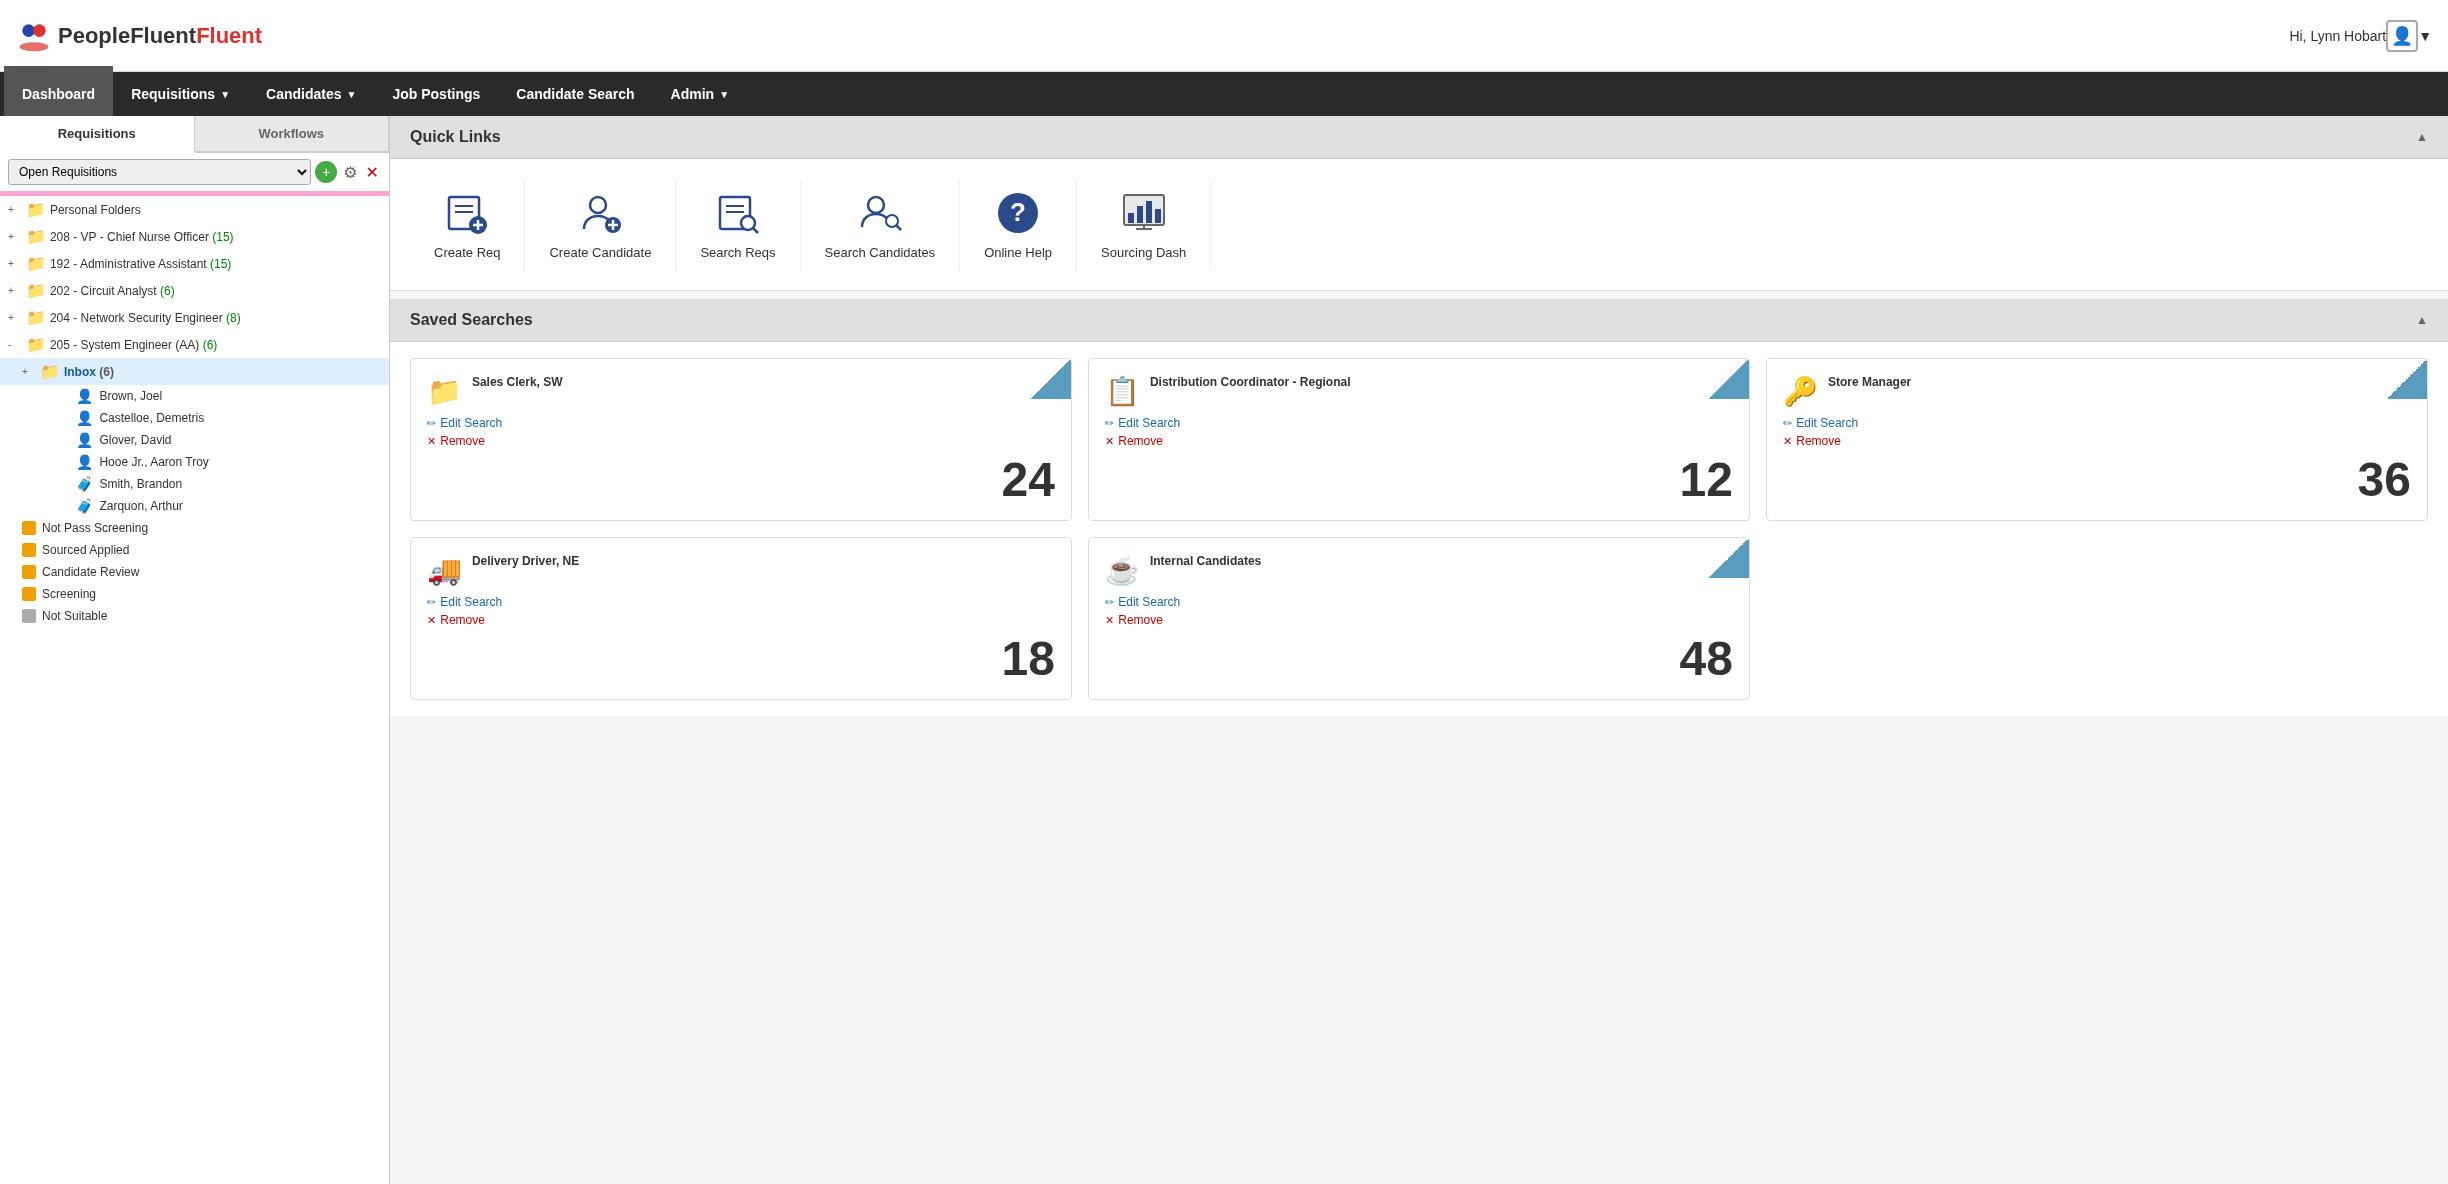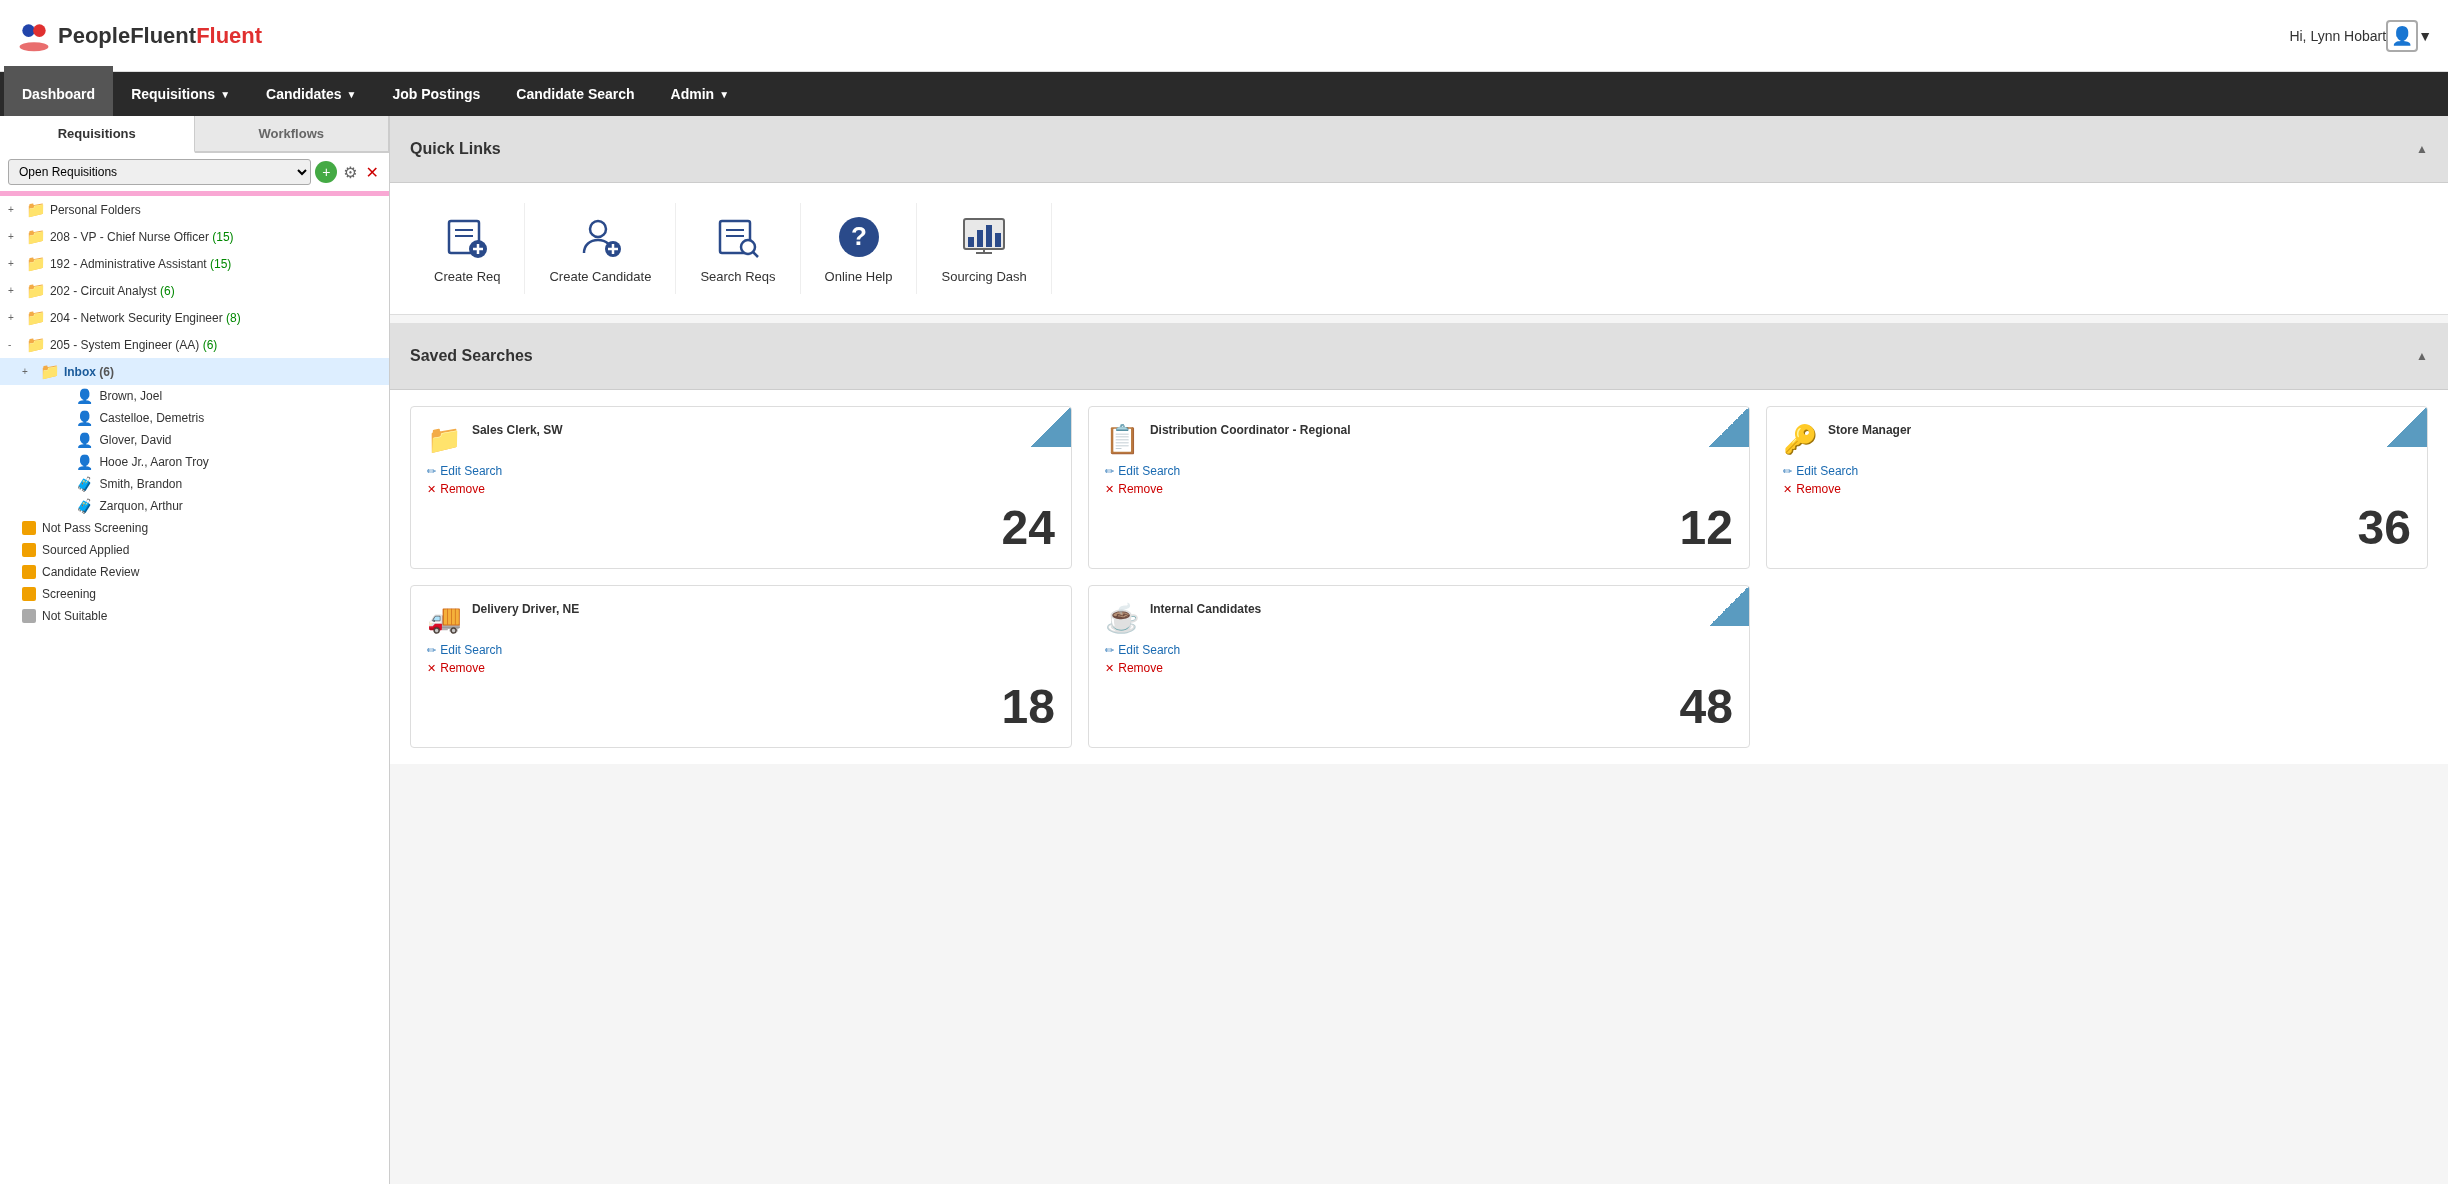--- a/index.html
+++ b/index.html
@@ -162,21 +162,21 @@
     
     .main-content {
       flex: 1;
       overflow-y: auto;
       background: #f5f5f5;
     }
 
     
     .section-header {
       background: #e0e0e0;
-      padding: 24px 20px;
+      padding: 12px 20px;
       font-size: 16px;
       font-weight: bold;
       color: #333;
       display: flex;
       justify-content: space-between;
       align-items: center;
       border-bottom: 1px solid #ccc;
     }
     .collapse-btn { cursor: pointer; font-size: 12px; color: #666; }
 
@@ -469,20 +469,31 @@
               <rect x="4" y="6" width="30" height="32" rx="2" stroke="#2a4a8a" stroke-width="2.5" fill="none"></rect>
               <line x1="10" y1="15" x2="28" y2="15" stroke="#2a4a8a" stroke-width="2"></line>
               <line x1="10" y1="21" x2="28" y2="21" stroke="#2a4a8a" stroke-width="2"></line>
               <circle cx="32" cy="32" r="7" stroke="#2a4a8a" stroke-width="2.5" fill="white"></circle>
               <line x1="37" y1="37" x2="42" y2="42" stroke="#2a4a8a" stroke-width="2.5"></line>
             </svg>
           </div>
           <span>Search Reqs</span>
         </div>
 
+        <div class="quick-link-item">
+          <div class="ql-icon">
+            <svg viewBox="0 0 44 44" fill="none">
+              <circle cx="18" cy="14" r="8" stroke="#2a4a8a" stroke-width="2.5" fill="none"></circle>
+              <path d="M4 36c0-8 6-13 14-13s14 5 14 13" stroke="#2a4a8a" stroke-width="2.5" fill="none"></path>
+              <circle cx="34" cy="30" r="6" stroke="#2a4a8a" stroke-width="2" fill="white"></circle>
+              <line x1="38.5" y1="34.5" x2="43" y2="39" stroke="#2a4a8a" stroke-width="2.5"></line>
+            </svg>
+          </div>
+          <span>Search Candidates</span>
+        </div>
 
         <div class="quick-link-item">
           <div class="ql-icon">
             <svg viewBox="0 0 44 44">
               <circle cx="22" cy="22" r="20" fill="#2a4a8a"></circle>
               <text x="22" y="30" text-anchor="middle" font-size="26" fill="white" font-weight="bold" font-family="Arial">?</text>
             </svg>
           </div>
           <span>Online Help</span>
         </div>

